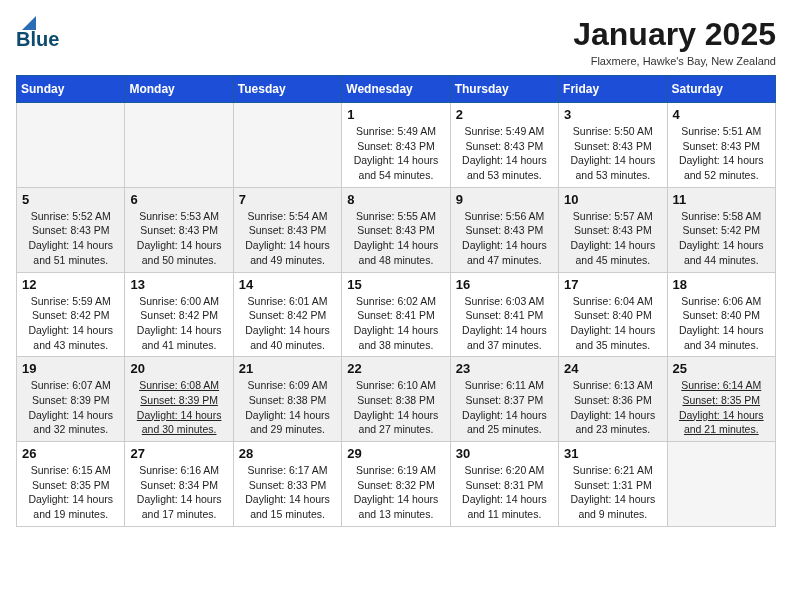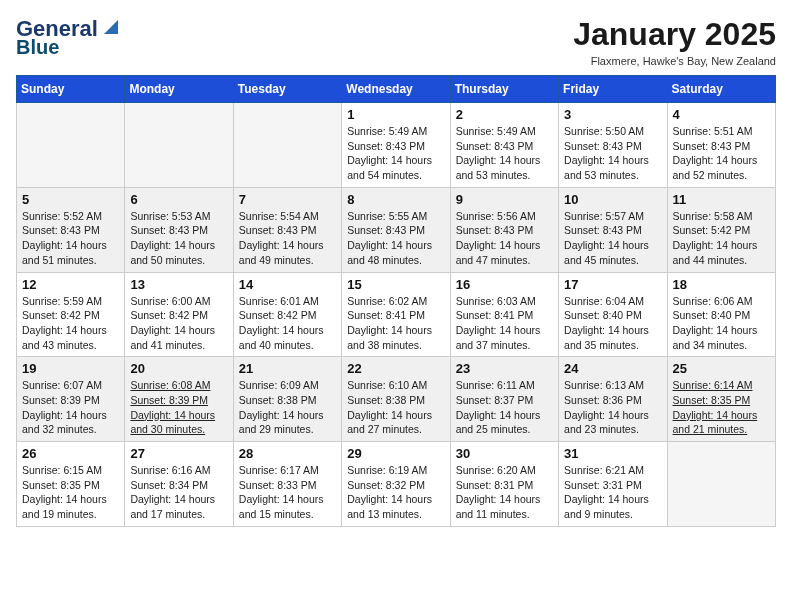--- a/index.html
+++ b/index.html
@@ -61,32 +61,32 @@
     .day-num {
       font-weight: bold;
       font-size: 13px;
       margin-bottom: 2px;
       color: #111;
     }
     .day-info {
       color: #222;
       font-size: 10.5px;
       line-height: 1.4;
+      text-align: center;
     }
     .row-shaded td {
       background: #f0f0f0;
     }
   </style>
 </head>
 <body>
 
 <div class="header">
   <div class="logo">
     <div style="display:flex;align-items:center;gap:0;">
-      <span style="font-size:22px;font-weight:bold;color:#1a3a6b;">General</span>
       <svg width="22" height="22" viewBox="0 0 22 22" style="margin-left:2px;margin-top:-4px;">
         <polygon points="4,18 18,4 18,18" fill="#2a6db5"></polygon>
       </svg>
     </div>
     <span style="font-size:20px;font-weight:bold;color:#0c4a6e;margin-top:-6px;">Blue</span>
   </div>
   <div class="title-block">
     <div class="month-title">January 2025</div>
     <div class="location">Flaxmere, Hawke's Bay, New Zealand</div>
   </div>
@@ -323,20 +323,20 @@
         <td>
           <div class="day-num">30</div>
           <div class="day-info" style="white-space: pre-line;">Sunrise: 6:20 AM
 Sunset: 8:31 PM
 Daylight: 14 hours
 and 11 minutes.</div>
         </td>
         <td>
           <div class="day-num">31</div>
           <div class="day-info" style="white-space: pre-line;">Sunrise: 6:21 AM
-Sunset: 3:31 PM
+Sunset: 1:31 PM
 Daylight: 14 hours
 and 9 minutes.</div>
         </td>
         <td class="empty"></td>
       </tr>
     </tbody>
 </table>
 
 </body></html>

